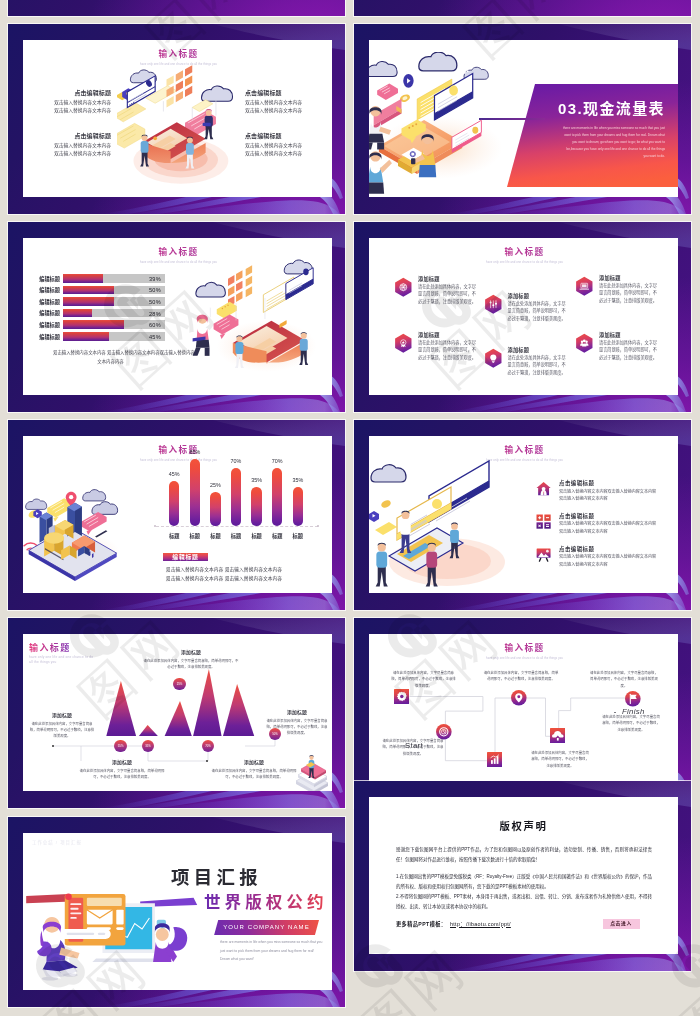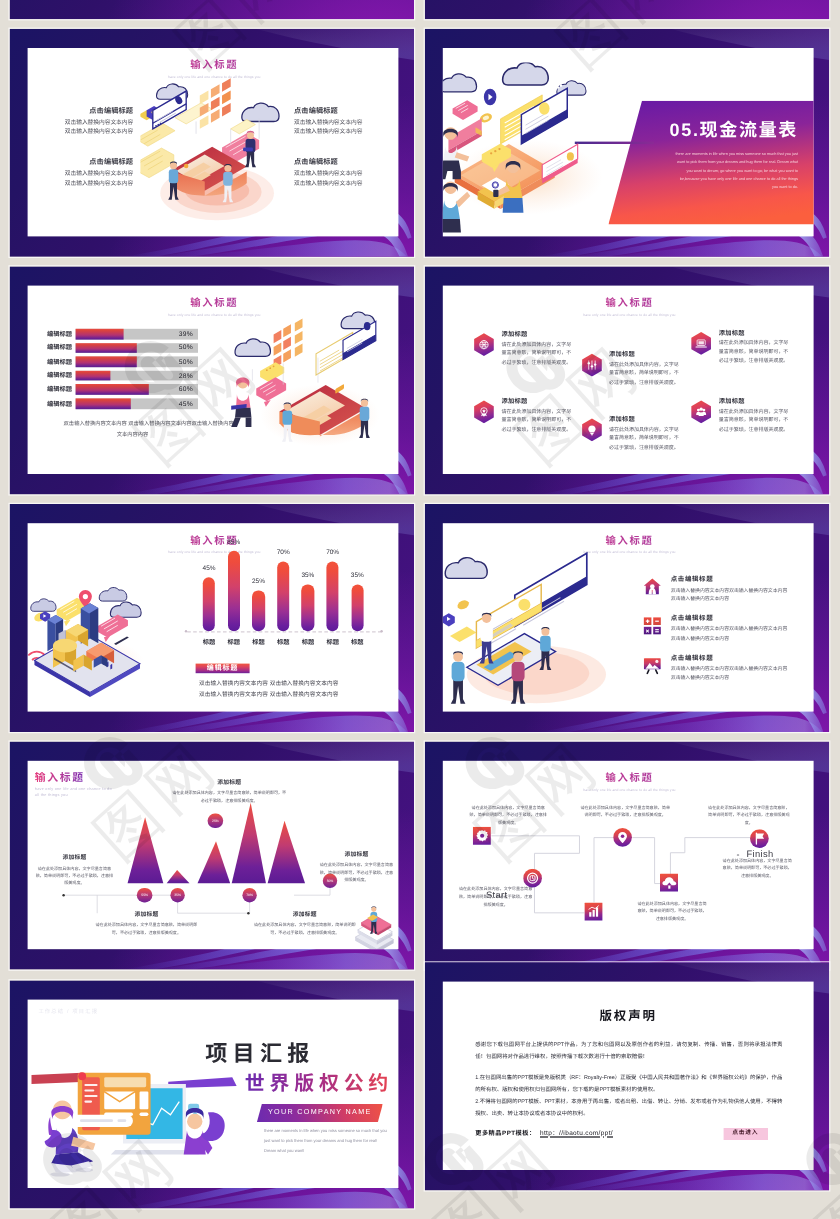--- a/index.html
+++ b/index.html
@@ -210,21 +210,21 @@
       <stop offset="0" stop-color="#6b1ba4"></stop>
               <stop offset="0.30" stop-color="#8a2499"></stop>
       <stop offset="0.62" stop-color="#d84169"></stop>
               <stop offset="0.85" stop-color="#f8564a"></stop>
               <stop offset="1" stop-color="#fb5f3e"></stop>
             </linearGradient>
           </defs>
     <path d="M28,0 L172,0 L172,103 L0,103 Z" fill="url(#sd1)"></path>
   </svg>
         <div style="position:absolute;left:110px;top:78px;width:66px;height:2.4px;background:linear-gradient(90deg,#4a2b8f,#8b2a95);"></div>
-        <div style="position:absolute;right:13px;top:61px;color:#fff;font-size:15px;line-height:16px;font-weight:700;letter-spacing:1.4px;white-space:nowrap;text-align:right;">05.现金流量表</div>
+        <div style="position:absolute;right:13px;top:61px;color:#fff;font-size:15px;line-height:16px;font-weight:700;letter-spacing:1.4px;white-space:nowrap;text-align:right;">03.现金流量表</div>
         <div style="position:absolute;right:13px;top:85px;width:104px;color:#f8cdd6;font-size:3.2px;line-height:6.9px;text-align:right;">there are moments in life when you miss someone so much that you just want to pick them from your dreams and hug them for real.  Dream what you want to dream; go where you want to go; be what you want to be,because you have only one life and one chance to do all the things you want to do.</div>
         <svg viewBox="0 0 175 170" width="152" height="148" style="position:absolute;left:-4px;top:12px">
   <defs>
     <linearGradient id="i2slab" x1="0.1" y1="0" x2="0.9" y2="1">
               <stop offset="0" stop-color="#fbbe8e"></stop>
               <stop offset="1" stop-color="#f2894f"></stop>
             </linearGradient>
     <radialGradient id="i2halo" cx="0.5" cy="0.5" r="0.5">
               <stop offset="0" stop-color="#f7c38f" stop-opacity=".55"></stop>
               <stop offset="1" stop-color="#f9d8c4" stop-opacity="0"></stop>
@@ -1124,21 +1124,21 @@
           </defs>
     <circle cx="0" cy="0" r="9" fill="url(#fn45)"></circle>
     <g transform="scale(0.95)">
             <path d="M-3,-5.6 L-3,5.6" stroke="#fff" stroke-width="1.3" stroke-linecap="round"></path>
             <path d="M-2.4,-5 L4.8,-5 L3.2,-2.4 L4.8,0.2 L-2.4,0.2 Z" fill="#fff"></path>
           </g>
   </svg>
         <div style="position:absolute;left:221px;top:36px;width:68px;text-align:center;font-size:3.4px;line-height:6.4px;color:#5a5a66;">请在此处添加具体内容，文字尽量言简意赅，简单说明即可，不必过于繁琐，注意排版美观度。</div>
         <div style="position:absolute;left:233px;top:80px;width:58px;text-align:center;font-size:3.4px;line-height:6.4px;color:#5a5a66;">请在此处添加具体内容，文字尽量言简意赅，简单说明即可，不必过于繁琐，注意排版美观度。</div>
         <div style="position:absolute;left:36px;top:73px;font-size:7.8px;line-height:10px;color:#3a3a44;letter-spacing:.3px;margin-top:34px;">Start</div>
-        <div style="position:absolute;left:253px;top:73px;font-size:7.8px;line-height:10px;color:#3a3a44;letter-spacing:.3px;">Finish</div>
+        <div style="position:absolute;left:253px;top:73px;font-size:7.8px;line-height:10px;color:#3a3a44;letter-spacing:.3px;font-style:italic;">Finish</div>
         <div style="position:absolute;left:245px;top:77.5px;width:1.8px;height:1.8px;border-radius:50%;background:#6a6a74;"></div>
       </div>
     </div>
   <div class="slide" id="s9" style="left:8px;top:817px;">
       <div class="sbg"></div>
       <svg class="deco" viewBox="0 0 337 190" preserveAspectRatio="none" width="337" height="190" style="position:absolute;left:0;top:0">
     <defs>
       <linearGradient id="sw9" x1="0" y1="0" x2="1" y2="0">
         <stop offset="0" stop-color="#6a5bf0" stop-opacity="0"></stop>
         <stop offset="0.35" stop-color="#6f72ef" stop-opacity=".45"></stop>
@@ -1209,21 +1209,21 @@
      <circle cx="18" cy="16" r="7" fill="#f6c6a0"></circle>
      <path d="M10,14 C10,6 26,6 26,14 L26,9 C26,2 10,2 10,9 Z" fill="#3b2a9e"></path>
      <path d="M11,24 C11,34 25,34 25,24 L28,46 L8,46 Z" fill="#8b3fd0"></path>
      <path d="M26,26 L34,40 L30,46 L22,34 Z" fill="#8b3fd0"></path>
    </g>
    <path d="M160,48 C172,46 178,56 174,66 C170,76 156,76 154,68 C160,66 164,58 160,48 Z" fill="#7a3fd0"></path>
    <path d="M18,64 C26,62 30,70 26,76 C22,82 12,80 12,74 C16,72 20,68 18,64 Z" fill="#7a3fd0"></path>
   </svg>
       </div>
     </div>
-  <div class="slide" id="s10" style="left:354px;top:802px;">
+  <div class="slide" id="s10" style="left:354px;top:781px;">
       <div class="sbg"></div>
       <svg class="deco" viewBox="0 0 337 190" preserveAspectRatio="none" width="337" height="190" style="position:absolute;left:0;top:0">
     <defs>
       <linearGradient id="sw10" x1="0" y1="0" x2="1" y2="0">
         <stop offset="0" stop-color="#6a5bf0" stop-opacity="0"></stop>
         <stop offset="0.35" stop-color="#6f72ef" stop-opacity=".45"></stop>
         <stop offset="0.72" stop-color="#8ba4ff" stop-opacity=".92"></stop>
         <stop offset="0.92" stop-color="#a9c4ff" stop-opacity=".85"></stop>
         <stop offset="1" stop-color="#8fb0ff" stop-opacity=".35"></stop>
       </linearGradient>

